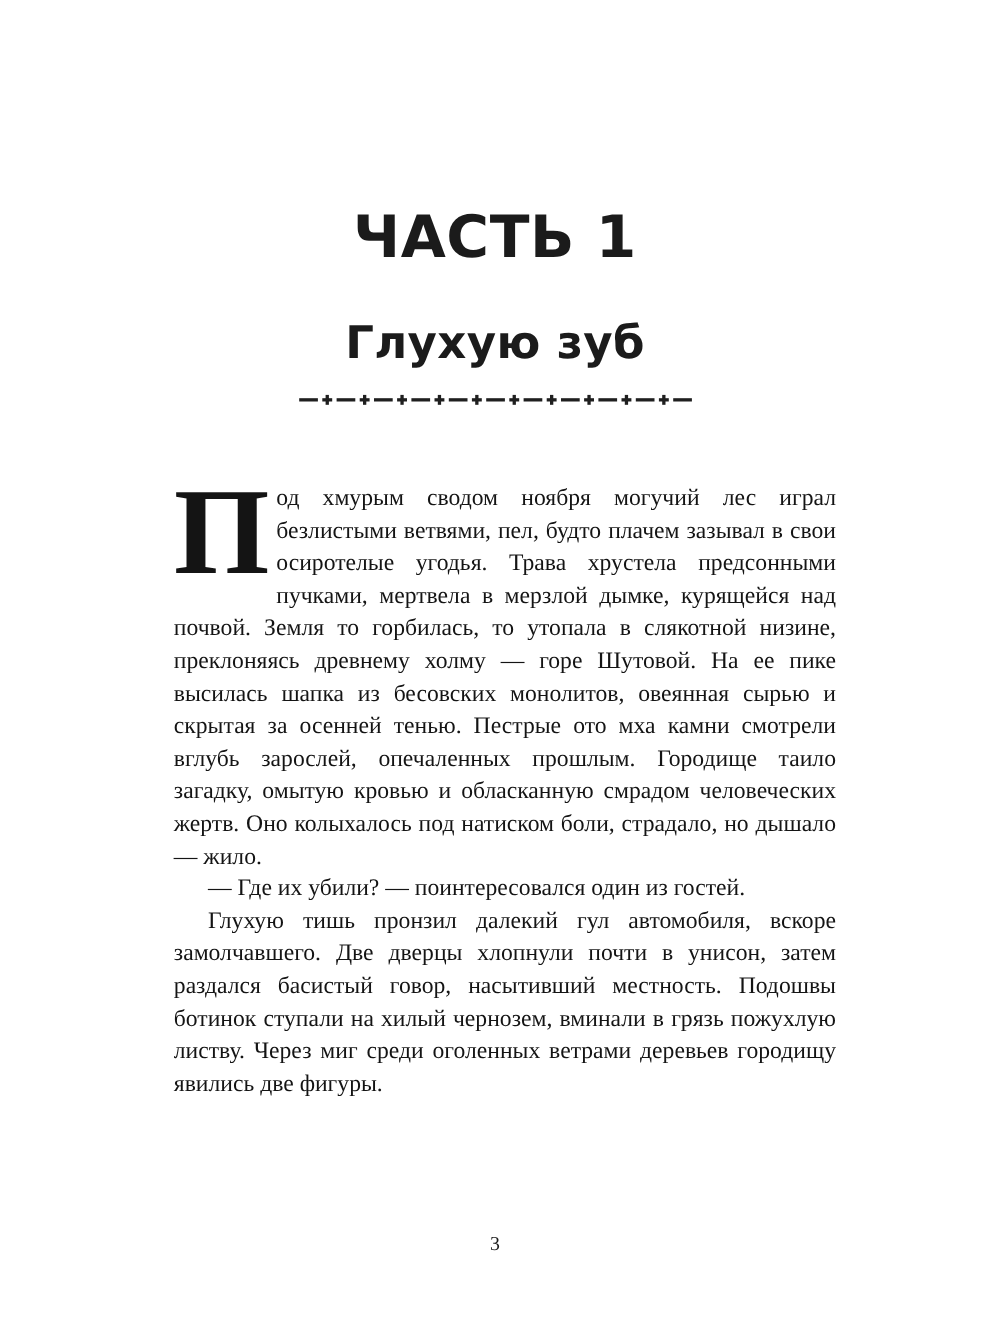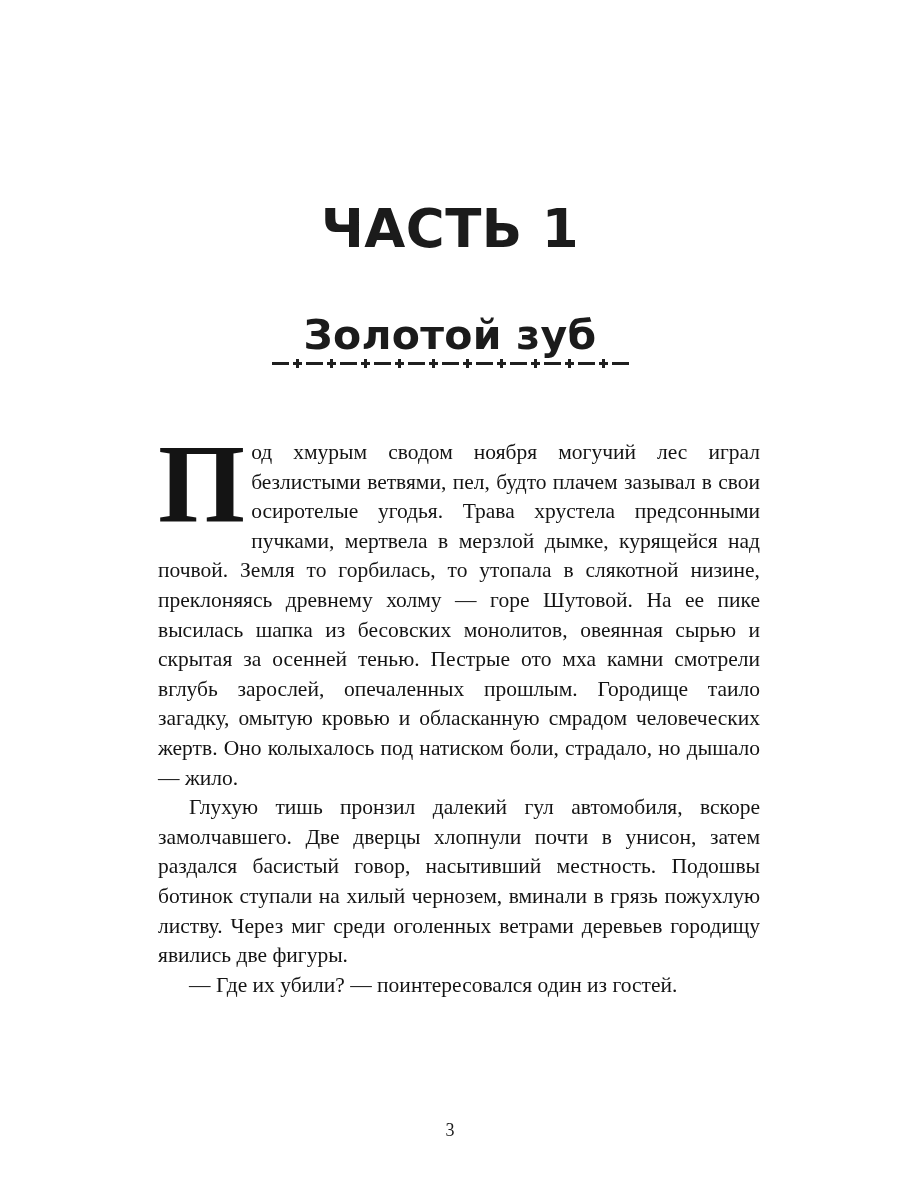--- a/index.html
+++ b/index.html
@@ -27,21 +27,21 @@
     text-align: center;
   }
 
   .part-title {
     font-family: "DejaVu Sans", sans-serif;
     font-weight: 700;
     font-size: 53px;
     line-height: 1.0;
     letter-spacing: 0.5px;
     color: #1b1b1b;
-    margin: 16px;
+    margin: 4px;
     display: block;
   }
 
   .part-subtitle {
     font-family: "DejaVu Sans", sans-serif;
     font-weight: 700;
     font-size: 41px;
     line-height: 1.0;
     letter-spacing: 0.3px;
     color: #1b1b1b;
@@ -146,21 +146,21 @@
     color: #1b1b1b;
   }
 </style>
 </head>
 <body>
 
 <div class="page">
 
   <div class="part-heading">
     <span class="part-title">ЧАСТЬ 1</span>
-    <span class="part-subtitle">Золотой зуб</span>
+    <span class="part-subtitle">Глухую зуб</span>
   </div>
 
   <div class="ornament">
     <span class="orn-dash"></span>
     <span class="orn-cross"></span>
     <span class="orn-dash"></span>
     <span class="orn-cross"></span>
     <span class="orn-dash"></span>
     <span class="orn-cross"></span>
     <span class="orn-dash"></span>
@@ -180,25 +180,25 @@
     <span class="orn-dash"></span>
   </div>
 
   <div class="body-col">
 
     <p class="body-par">
       <span class="dropcap">П</span><span>од хмурым сводом ноября могучий лес играл безлистыми ветвями, пел, будто плачем зазывал в свои осиротелые угодья. Трава хрустела предсонными пучками, мертвела в мерзлой дымке, курящейся над почвой. Земля то горбилась, то утопала в слякотной низине, преклоняясь древнему холму — горе Шутовой. На ее пике высилась шапка из бесовских монолитов, овеянная сырью и скрытая за осенней тенью. Пестрые ото мха камни смотрели вглубь зарослей, опечаленных прошлым. Городище таило загадку, омытую кровью и обласканную смрадом человеческих жертв. Оно колыхалось под натиском боли, страдало, но дышало — жило.</span>
     </p>
 
     <p class="body-par">
+      <span>— Где их убили? — поинтересовался один из гостей.</span>
+    </p>
+
+    <p class="body-par">
       <span>Глухую тишь пронзил далекий гул автомобиля, вскоре замолчавшего. Две дверцы хлопнули почти в унисон, затем раздался басистый говор, насытивший местность. Подошвы ботинок ступали на хилый чернозем, вминали в грязь пожухлую листву. Через миг среди оголенных ветрами деревьев городищу явились две фигуры.</span>
     </p>
 
-    <p class="body-par">
-      <span>— Где их убили? — поинтересовался один из гостей.</span>
-    </p>
-
 
   </div>
 
   <div class="folio">3</div>
 
 </div>
 
 </body></html>

